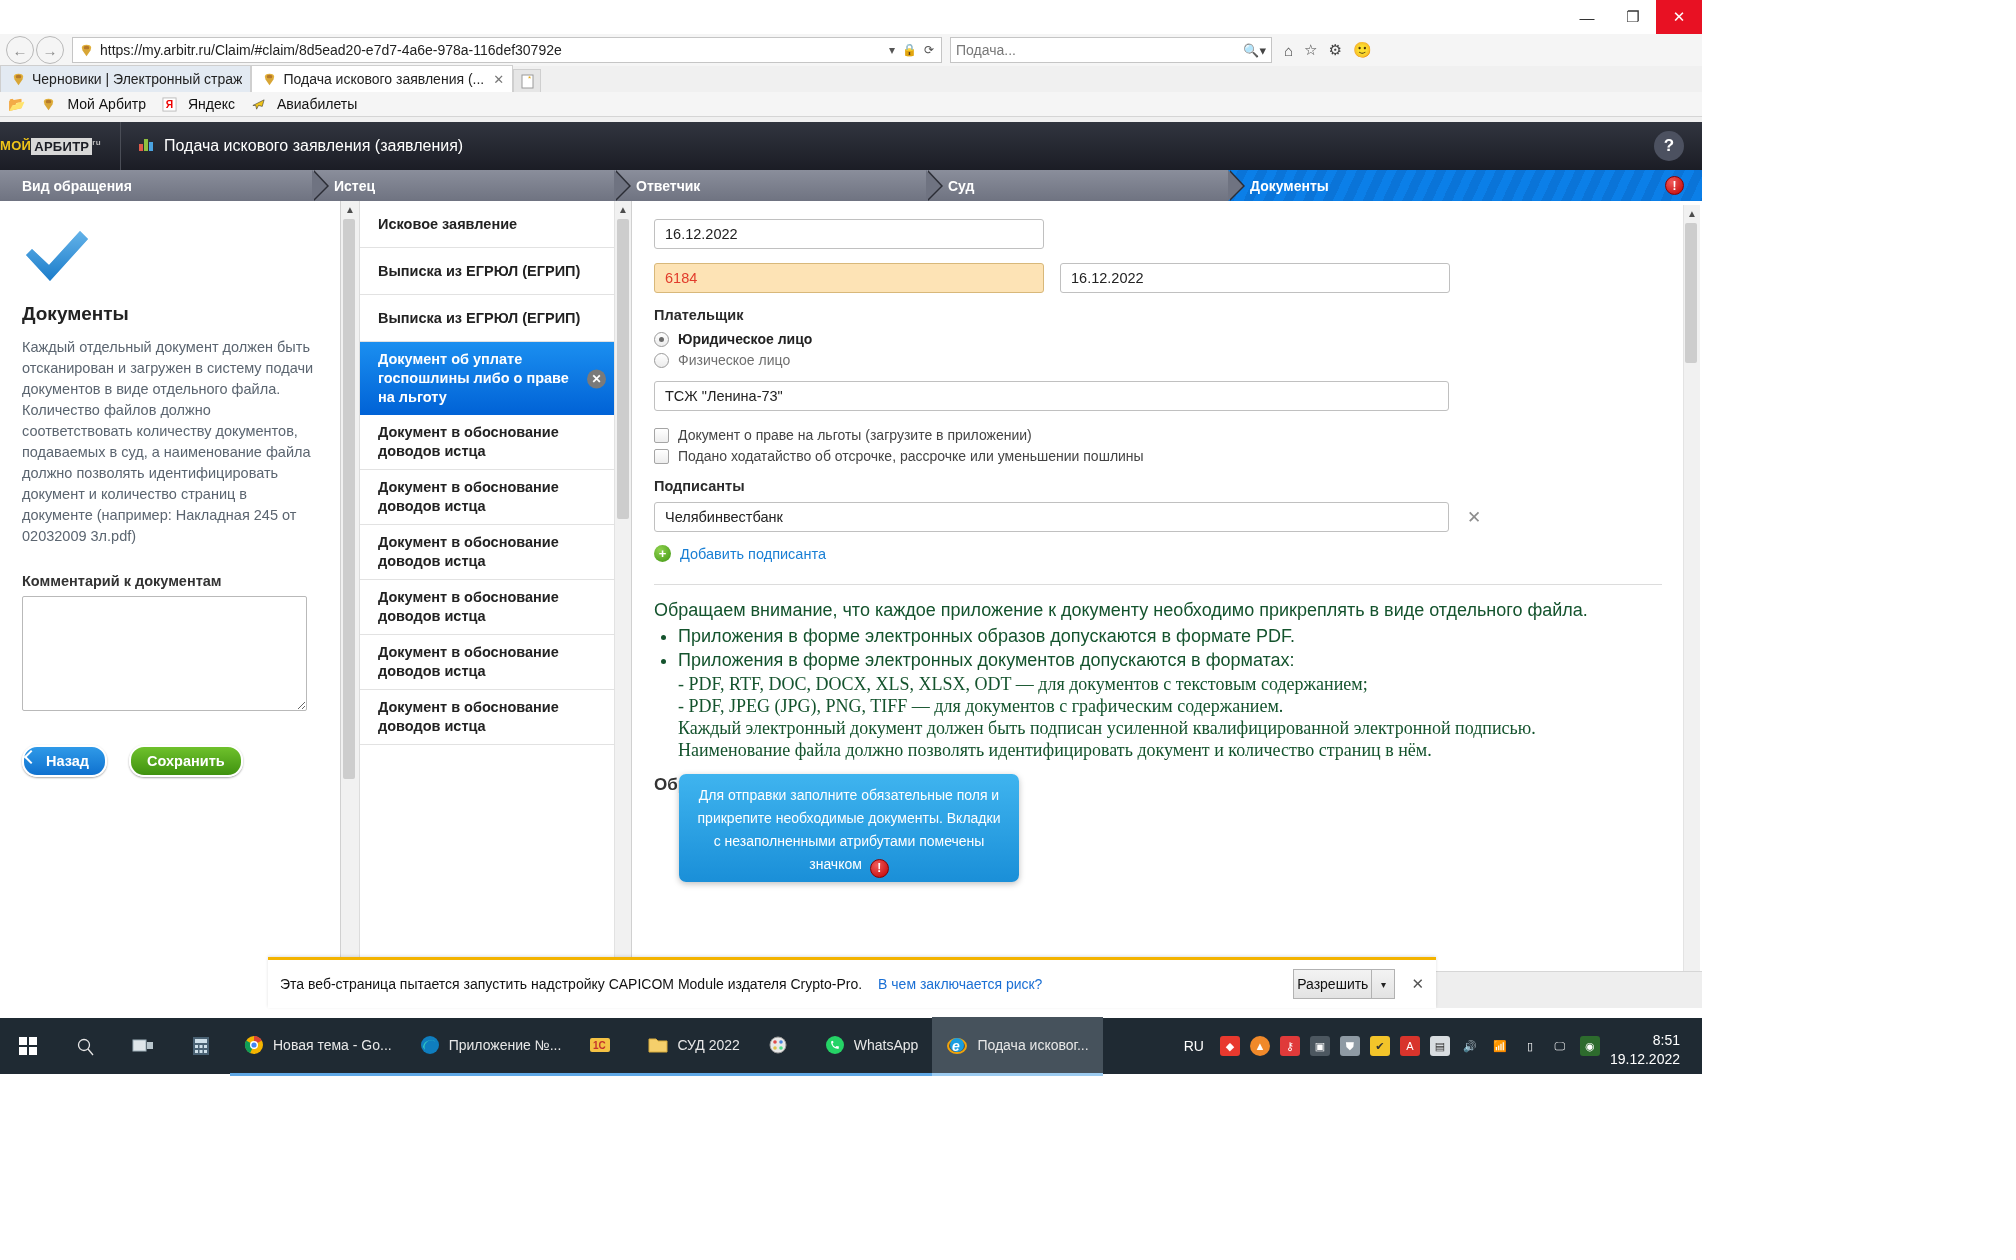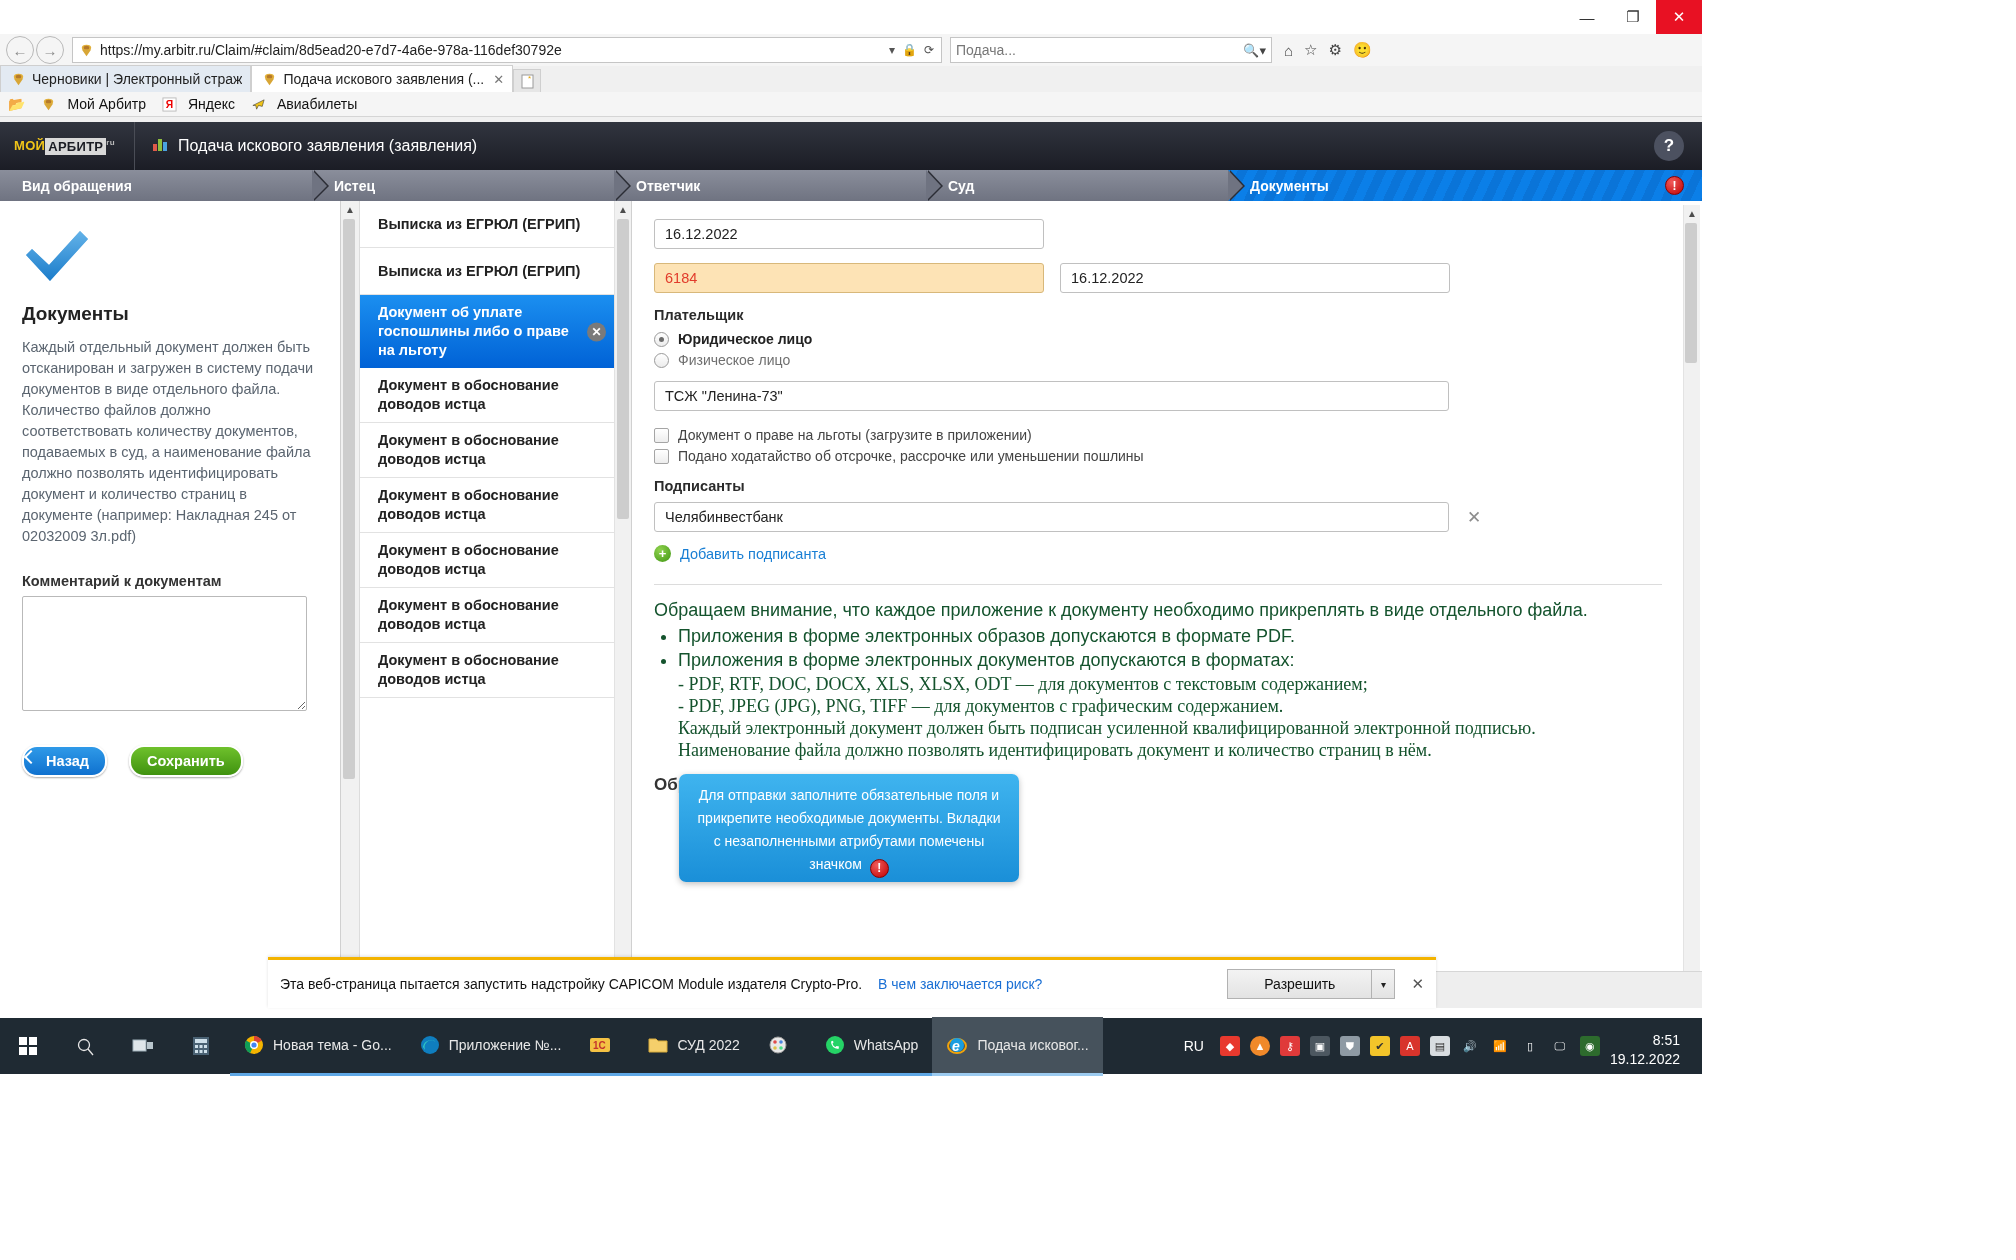--- a/index.html
+++ b/index.html
@@ -40,21 +40,21 @@
 
   
   .bmrow{display:flex;align-items:center;height:24px;background:#f5f5f5;padding:0 8px;gap:14px;font-size:14px;color:#111;
          border-bottom:1px solid #d5d5d5;}
   .bm{display:flex;align-items:center;gap:5px;}
 
   
   #page{position:absolute;left:0;top:122px;width:1702px;height:886px;background:#fff;overflow:hidden;}
 
   .apphead{height:48px;background:linear-gradient(#31353f,#1b1d25);display:flex;align-items:center;color:#fff;}
-  .logo{width:110px;padding-left:14px;font-size:13px;font-weight:bold;letter-spacing:.3px;}
+  .logo{width:110px;font-size:13px;font-weight:bold;letter-spacing:.3px;}
   .logo .w{background:#d8d8d8;color:#1b1d25;padding:1px 3px;}
   .logo .y{color:#f0c419;}
   .logo .sup{font-size:8px;vertical-align:super;color:#bbb;}
   .headdiv{width:1px;height:48px;background:#4a4d56;margin-left:10px;}
   .headtitle{display:flex;align-items:center;gap:9px;padding-left:16px;font-size:16px;}
   .help{margin-left:auto;margin-right:18px;width:30px;height:30px;border-radius:50%;background:#4c5160;color:#fff;
         display:flex;align-items:center;justify-content:center;font-size:17px;font-weight:bold;}
 
   .steps{height:31px;display:flex;position:relative;background:#7b7f8c;}
   .step{position:relative;display:flex;align-items:center;color:#fff;font-size:14px;font-weight:bold;
@@ -140,21 +140,21 @@
   .tooltip{position:absolute;left:679px;top:774px;width:340px;height:108px;border-radius:7px;
            background:linear-gradient(#3fb4ef,#1a8fd8);color:#fff;font-size:14px;line-height:23px;text-align:center;
            padding:10px 18px;box-sizing:border-box;box-shadow:0 2px 6px rgba(0,0,0,.25);z-index:40;}
 
   
   .notif{position:absolute;left:268px;top:957px;width:1168px;height:51px;background:#fff;border-top:3px solid #f3b300;
          display:flex;align-items:center;padding:0 12px;box-sizing:border-box;font-size:14px;color:#111;
          box-shadow:0 -1px 3px rgba(0,0,0,.12);z-index:50;}
   .notif .lnk{color:#1a6fd4;margin-left:16px;}
   .allowbtn{margin-left:auto;display:flex;height:30px;}
-  .allowbtn .main{padding:0 36px;display:flex;align-items:center;background:linear-gradient(#f3f3f3,#e3e3e3);
+  .allowbtn .main{padding:0 3px;display:flex;align-items:center;background:linear-gradient(#f3f3f3,#e3e3e3);
          border:1px solid #b2b2b2;font-size:14px;color:#111;}
   .allowbtn .drop{width:22px;display:flex;align-items:center;justify-content:center;background:linear-gradient(#f3f3f3,#e3e3e3);
          border:1px solid #b2b2b2;border-left:none;font-size:10px;color:#222;}
   .notif .nclose{margin-left:16px;color:#555;font-size:15px;}
 
   
   #taskbar{position:absolute;left:0;top:1018px;width:1702px;height:56px;background:#1f2a33;display:flex;align-items:center;color:#fff;}
   .tbstart{width:56px;display:flex;align-items:center;justify-content:center;}
   .tbicon{width:58px;display:flex;align-items:center;justify-content:center;}
   .tbapp{display:flex;align-items:center;gap:9px;height:56px;padding:0 14px;font-size:14px;color:#e8e8e8;
@@ -319,20 +319,23 @@
         </div>
       </div>
 
       <div class="midwrap">
         <div class="outerbar">
           <div class="sbarrow" style="position:absolute;top:0;left:0;right:0">▲</div>
           <div class="sbthumb" style="top:18px;height:560px"></div>
           <div class="sbarrow" style="position:absolute;bottom:0;left:0;right:0">▼</div>
         </div>
         <div class="doclist">
+          <div class="docitem">
+              <span>Исковое заявление</span>
+            </div>
           <div class="docitem">
               <span>Выписка из ЕГРЮЛ (ЕГРИП)</span>
             </div>
           <div class="docitem">
               <span>Выписка из ЕГРЮЛ (ЕГРИП)</span>
             </div>
           <div class="docitem sel">
             <span>Документ об уплате госпошлины либо о праве на льготу</span>
             <span class="rm">✕</span>
           </div>

